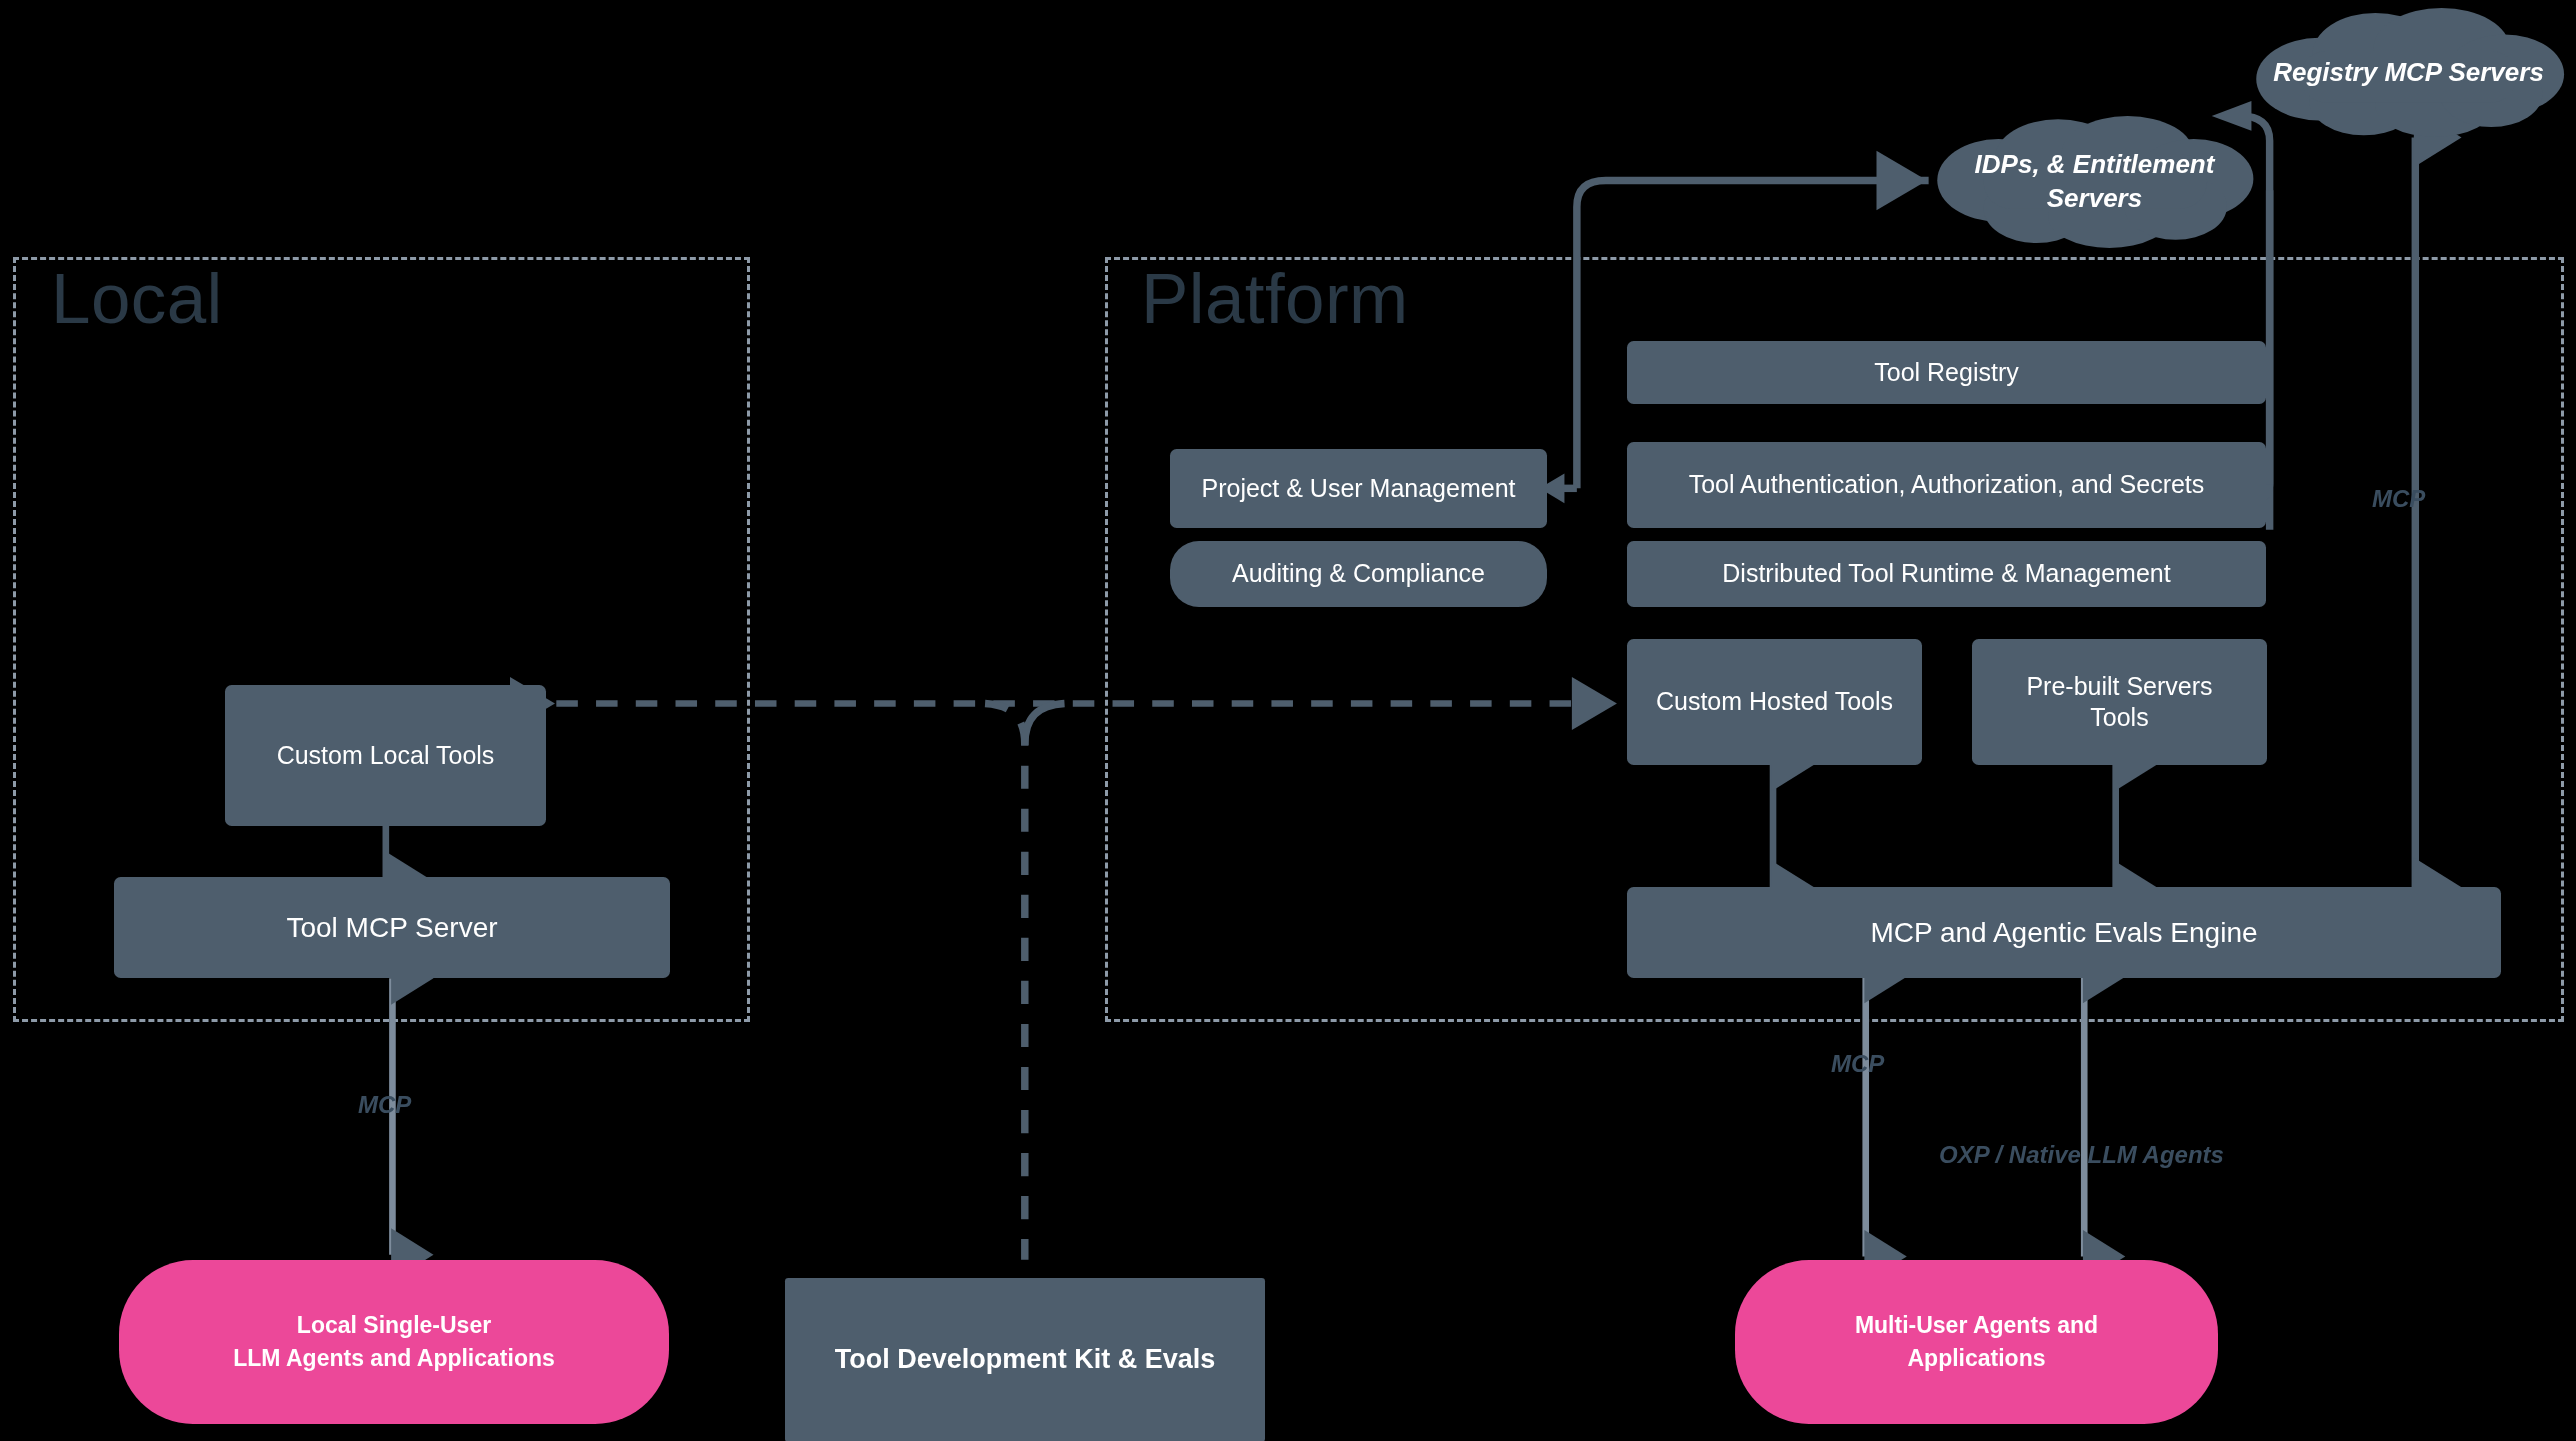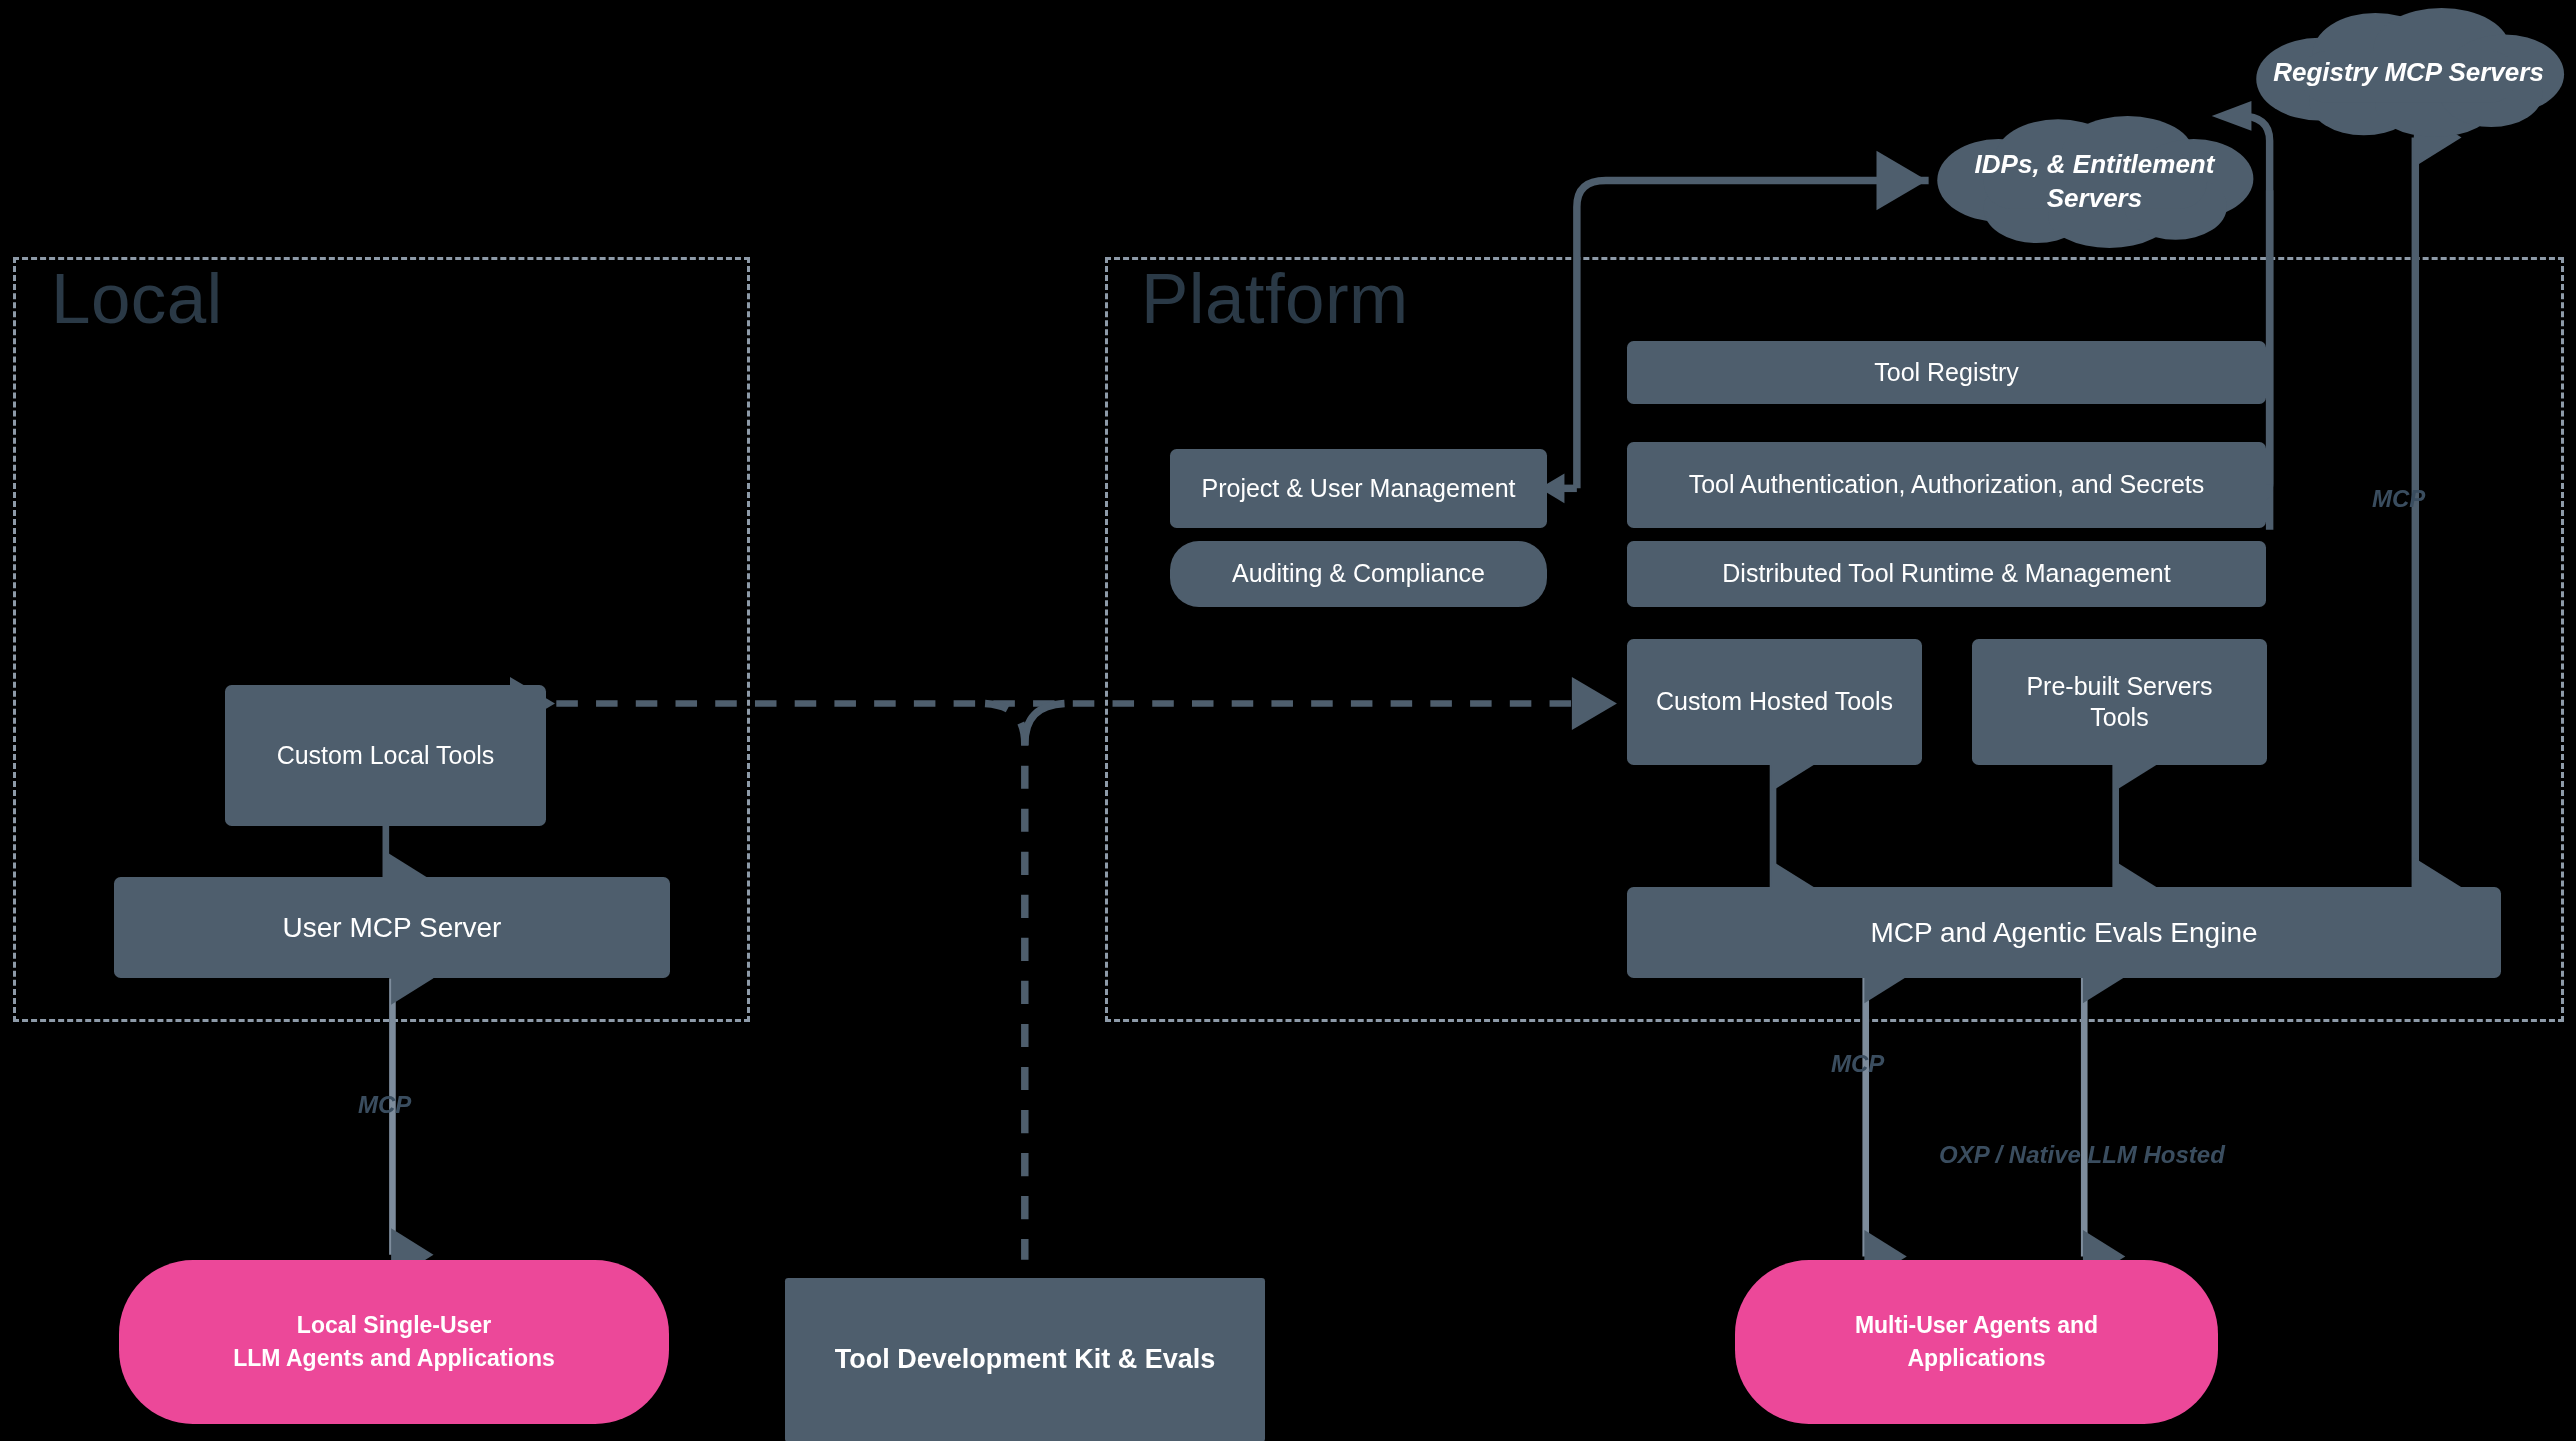--- a/index.html
+++ b/index.html
@@ -207,21 +207,21 @@
         <ellipse cx="130" cy="112" rx="64" ry="42"></ellipse>
         <ellipse cx="218" cy="122" rx="74" ry="38"></ellipse>
         <ellipse cx="298" cy="110" rx="62" ry="40"></ellipse>
         <rect x="66" y="46" width="270" height="66" rx="32"></rect>
       </g>
     </svg>
     <span class="cloud-label">IDPs, &amp; Entitlement Servers</span>
   </div>
 
   <div class="node" style="left:225px; top:637px; width:321px; height:141px;margin-top:48px;">Custom Local Tools</div>
-  <div class="node big" style="left:114px; top:877px; width:556px; height:101px;">User MCP Server</div>
+  <div class="node big" style="left:114px; top:877px; width:556px; height:101px;">Tool MCP Server</div>
 
   <div class="node" style="left:1627px; top:341px; width:639px; height:63px;">Tool Registry</div>
   <div class="node" style="left:1170px; top:449px; width:377px; height:79px;">Project &amp; User Management</div>
   <div class="node" style="left:1627px; top:442px; width:639px; height:86px;">Tool Authentication, Authorization, and Secrets</div>
   <div class="node" style="left:1170px; top:541px; width:377px; height:66px;border-radius:29px;">Auditing &amp; Compliance</div>
   <div class="node" style="left:1627px; top:541px; width:639px; height:66px;">Distributed Tool Runtime &amp; Management</div>
   <div class="node" style="left:1627px; top:639px; width:295px; height:126px;">Custom Hosted Tools</div>
   <div class="node" style="left:1972px; top:639px; width:295px; height:126px;">Pre-built Servers Tools</div>
   <div class="node big" style="left:1627px; top:887px; width:874px; height:91px;">MCP and Agentic Evals Engine</div>
 
@@ -237,16 +237,16 @@
   <div class="pill" style="left:1735px; top:1260px; width:483px; height:164px;">
     <span>
       <span>Multi-User Agents and</span><br>
       <span>Applications</span>
     </span>
   </div>
 
   <div class="edge-label" style="left:358px; top:1091px;">MCP</div>
   <div class="edge-label" style="left:1831px; top:1050px;">MCP</div>
   <div class="edge-label" style="left:2372px; top:485px;">MCP</div>
-  <div class="edge-label" style="left:1939px; top:1141px;">OXP / Native LLM Hosted</div>
+  <div class="edge-label" style="left:1939px; top:1141px;">OXP / Native LLM Agents</div>
 
 </div>
 
 
 </body></html>

